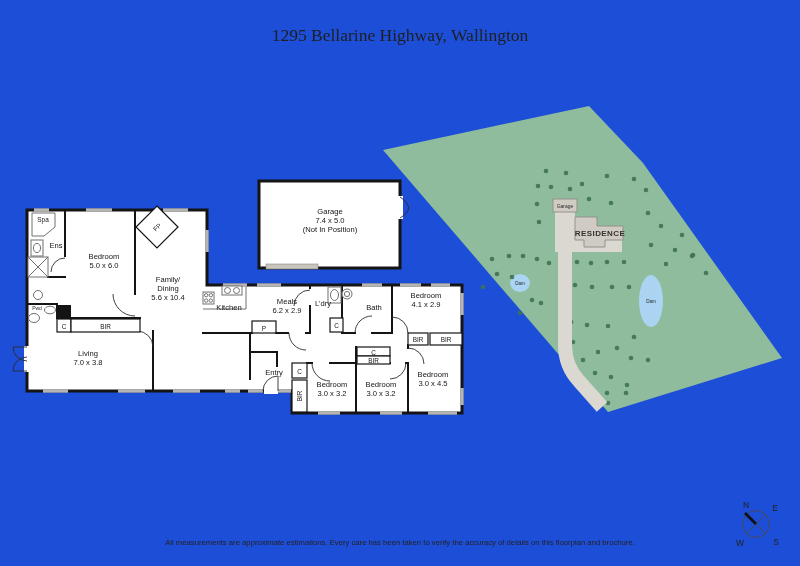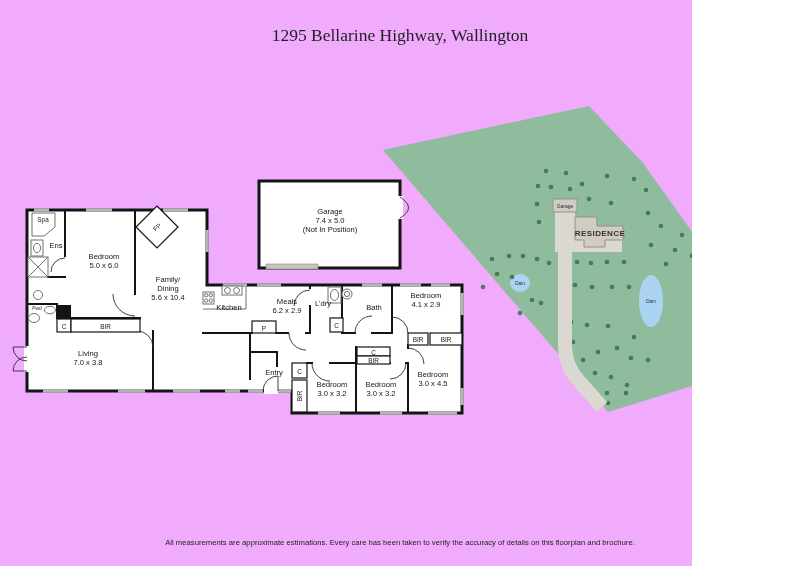--- a/index.html
+++ b/index.html
@@ -1,16 +1,16 @@
 <!DOCTYPE html>
 <html><head>
 <meta charset="utf-8">
 <style>
   html,body{margin:0;padding:0;background:#ffffff;}
-  .page{width:692px;height:566px;position:relative;background:#f0abfc;overflow:hidden;}
+  .page{width:800px;height:566px;position:relative;background:#1d4ed8;overflow:hidden;}
   svg{display:block;}
   
   .w3{stroke:#141414;stroke-width:3;fill:none;stroke-linecap:square;}
   .w2{stroke:#141414;stroke-width:2;fill:none;stroke-linecap:square;}
   .fillw{fill:#ffffff;}
   .bx{fill:#ffffff;stroke:#141414;stroke-width:1.2;}
   .bxt{fill:#141414;stroke:none;}
   .win{stroke:#b5b5b5;stroke-width:3.4;fill:none;}
   .arc{stroke:#2b2b2b;stroke-width:.9;fill:none;}
   .fix{stroke:#707070;stroke-width:1;fill:#ffffff;}

